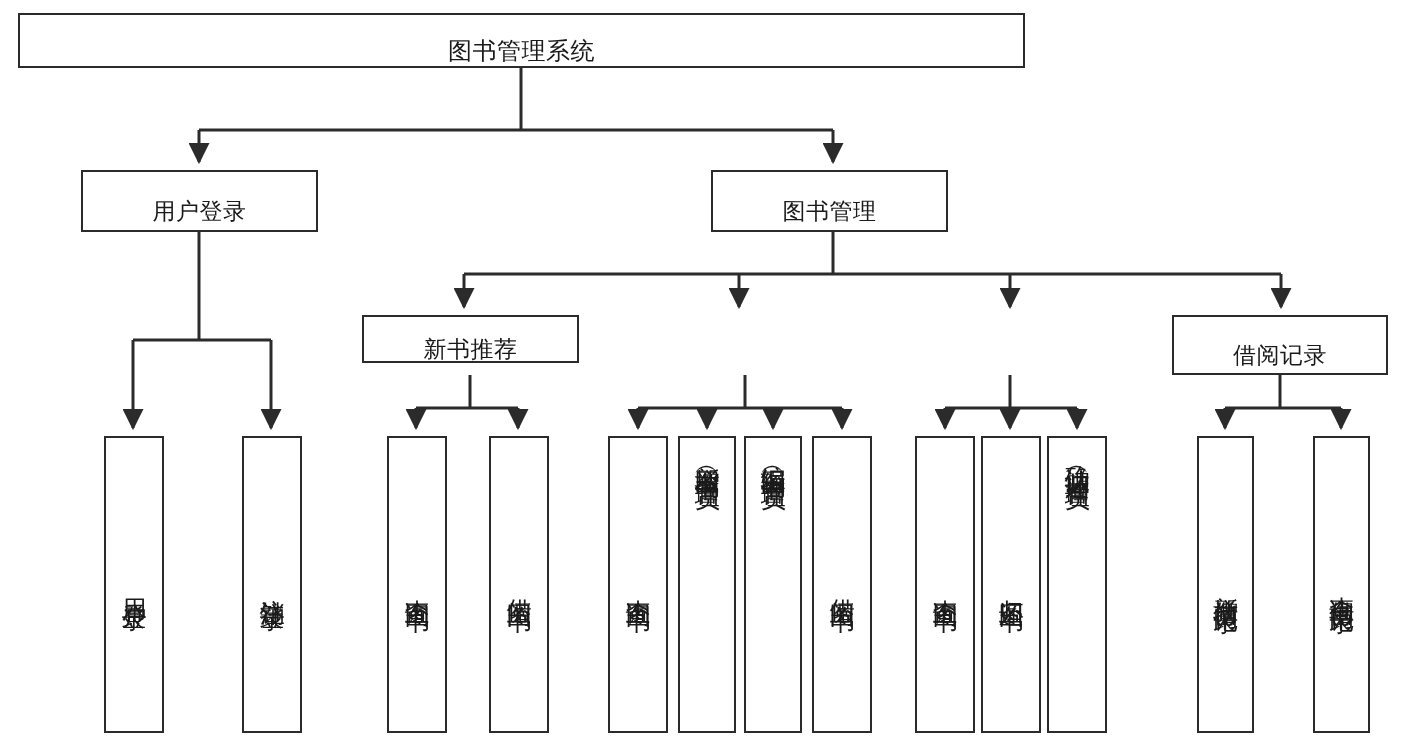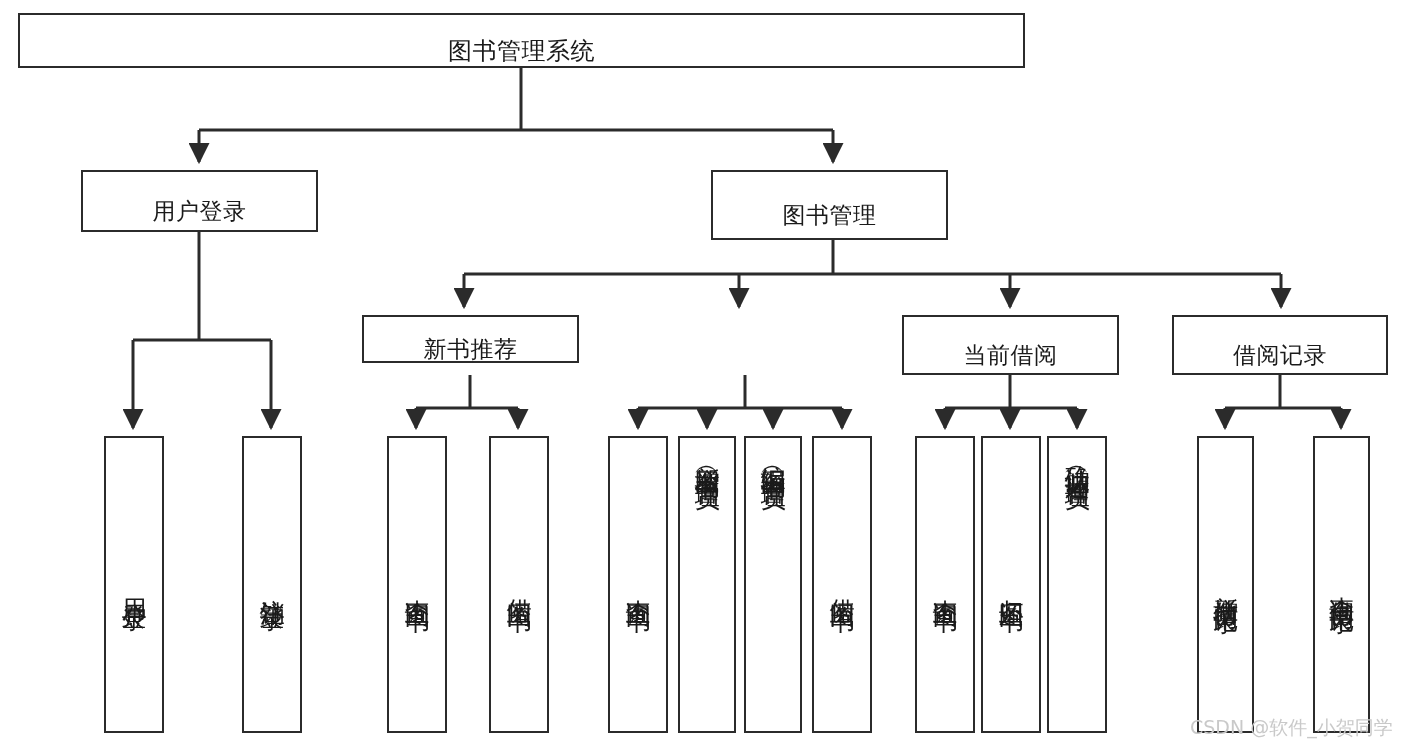--- a/index.html
+++ b/index.html
@@ -134,30 +134,27 @@
     </g>
   </svg>
 
   <div class="node horiz root" style="left:18px; top:13px; width:1007px; height:55px;">
     <span class="label">图书管理系统</span>
   </div>
 
   <div class="node horiz" style="left:81px; top:170px; width:237px; height:62px;">
     <span class="label">用户登录</span>
   </div>
-  <div class="node horiz" style="left:711px; top:170px; width:237px; height:70px;">
+  <div class="node horiz" style="left:711px; top:170px; width:237px; height:62px;">
     <span class="label">图书管理</span>
   </div>
 
   <div class="node horiz" style="left:362px; top:315px; width:217px; height:48px;">
     <span class="label">新书推荐</span>
   </div>
-  <div class="node horiz" style="left:902px; top:315px; width:217px; height:60px;">
-    <span class="label">当前借阅</span>
-  </div>
   <div class="node horiz" style="left:1172px; top:315px; width:216px; height:60px;">
     <span class="label">借阅记录</span>
   </div>
 
   <div class="node vert short" style="left:104px; top:436px; width:60px; height:297px;">
     <span class="label">用户登录</span>
   </div>
   <div class="node vert short" style="left:242px; top:436px; width:60px; height:297px;">
     <span class="label">注销登录</span>
   </div>
@@ -192,15 +189,14 @@
     <span class="label">确认归还（管理员）</span>
   </div>
 
   <div class="node vert short" style="left:1197px; top:436px; width:57px; height:297px;">
     <span class="label">新增借阅记录</span>
   </div>
   <div class="node vert short" style="left:1313px; top:436px; width:57px; height:297px;">
     <span class="label">查询借阅记录</span>
   </div>
 
-  <div class="watermark" style="left:1190px; top:715px;">CSDN @软件_小贺同学</div>
 
 </div>
 
 </body></html>

